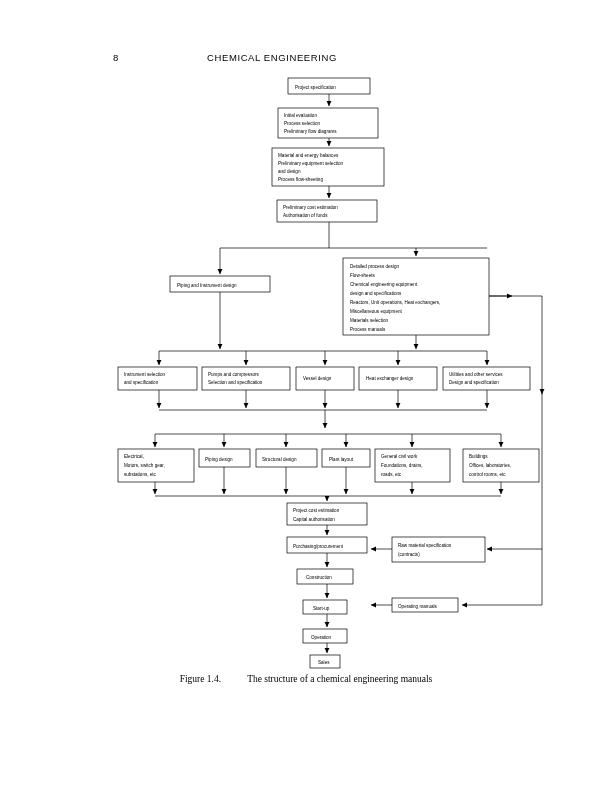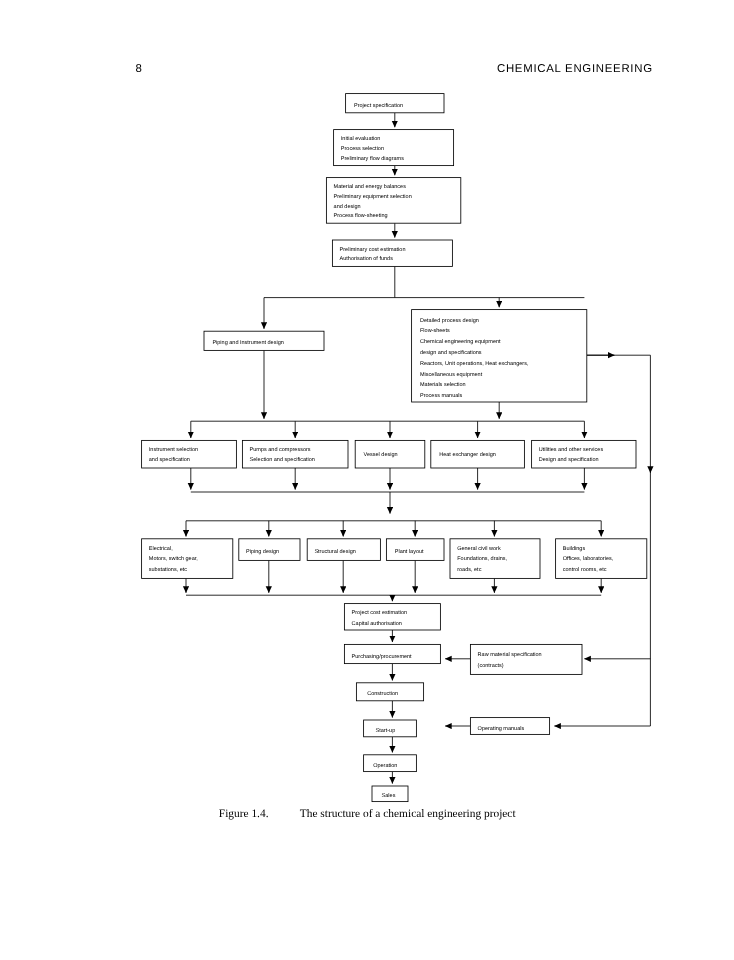--- a/index.html
+++ b/index.html
@@ -1,20 +1,20 @@
 <!DOCTYPE html>
 <html><head>
 <meta charset="utf-8">
 <style>
   html,body{margin:0;padding:0;background:#ffffff;}
   body{width:612px;height:800px;font-family:"Liberation Sans",sans-serif;color:#000;}
   #page{position:relative;width:612px;height:800px;overflow:hidden;background:#fff;}
   .hdr{position:absolute;font-family:"Liberation Sans",sans-serif;font-size:9.5px;letter-spacing:.6px;color:#000;}
   #folio{left:113px;top:52px;}
-  #runhead{left:0;top:52px;width:544px;text-align:right;}
+  #runhead{left:0;top:52px;width:544px;text-align:center;}
   #fig{position:absolute;left:0;top:60px;width:612px;height:620px;}
   .cap{position:absolute;left:0;top:674px;width:612px;text-align:center;
        font-family:"Liberation Serif",serif;font-size:9.5px;color:#000;}
   .cap .lbl{margin-right:26px;}
   svg text{font-family:"Liberation Sans",sans-serif;font-size:4.6px;fill:#000;}
   svg .bx{fill:#ffffff;stroke:#000000;stroke-width:.7;}
   svg .ln{stroke:#000000;stroke-width:.7;fill:none;}
 </style>
 </head>
 <body>
@@ -232,16 +232,16 @@
 
         <g>
           <rect class="bx" x="392" y="538" width="66" height="14"></rect>
           <text x="398" y="548">Operating manuals</text>
         </g>
       </g>
     </svg>
   </div>
 
   <div class="cap">
-    <span class="lbl">Figure 1.4.</span><span>The structure of a chemical engineering project</span>
+    <span class="lbl">Figure 1.4.</span><span>The structure of a chemical engineering manuals</span>
   </div>
 
 </div>
 
 </body></html>

